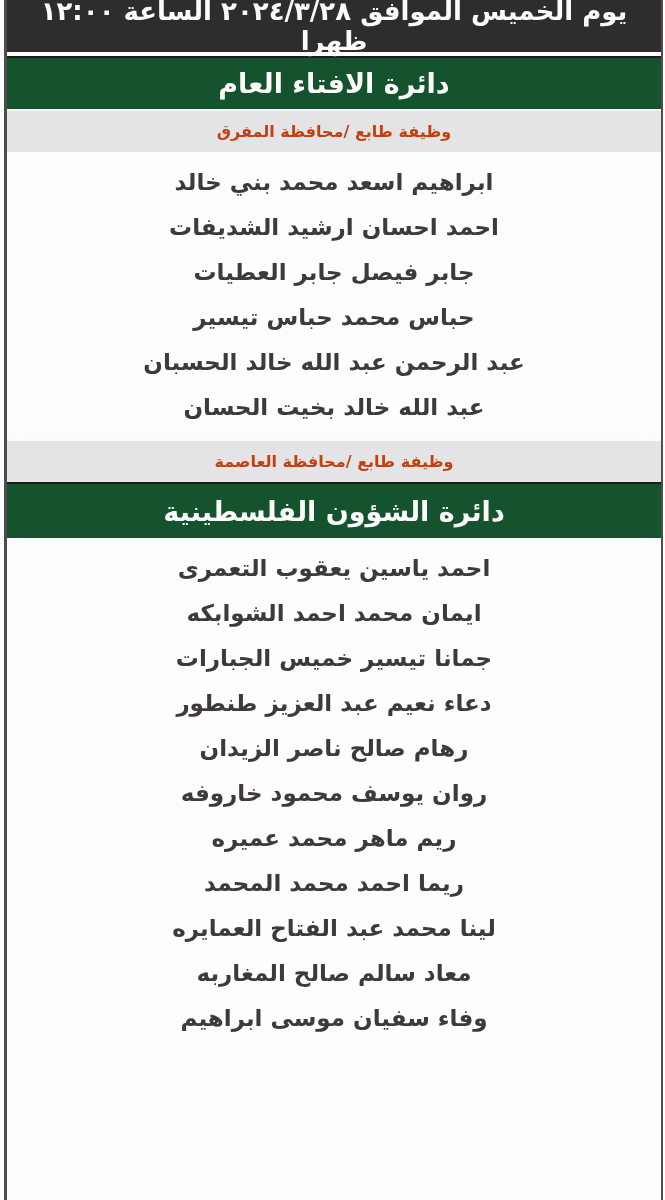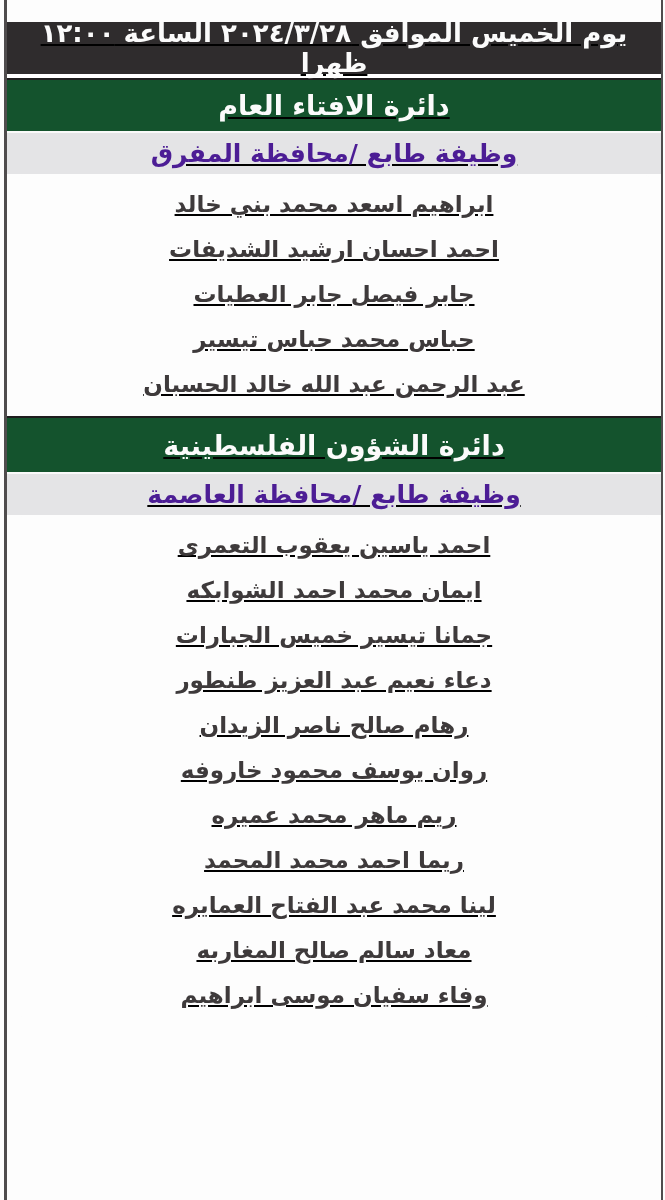--- a/index.html
+++ b/index.html
@@ -18,23 +18,22 @@
   }
   .doc {
     position: absolute;
     top: 0;
     left: 4px;
     right: 2px;
     bottom: 0;
     border-left: 3px solid #4f4c4d;
     border-right: 2px solid #4f4c4d;
     background: #fdfdfd;
-    padding-top: 22px;
+    padding-top: 0;
     box-sizing: border-box;
-    text-decoration: underline;
   }
   .bar {
     display: flex;
     align-items: center;
     justify-content: center;
     text-align: center;
     font-weight: bold;
     direction: rtl;
   }
   .header-bar {
@@ -52,22 +51,22 @@
     color: #fbfbfb;
     font-size: 27px;
     border-top: 2px solid #1e1c1d;
     box-sizing: border-box;
   }
   .dept-bar-1 { height: 53px; }
   .dept-bar-2 { height: 56px; }
   .job-bar {
     height: 43px;
     background: #e4e4e6;
-    color: #4c1d95;
-    font-size: 25px;
+    color: #c2410c;
+    font-size: 16px;
     border-top: 2px solid #fafafa;
     box-sizing: border-box;
   }
   .names {
     background: #fdfdfd;
     padding-top: 8px;
     border-radius: 23px;
   }
   .names-1 { padding-bottom: 9px; }
   .name-row {
@@ -93,26 +92,27 @@
 
     <div>
       <div class="bar dept-bar dept-bar-1">دائرة الافتاء العام</div>
       <div class="bar job-bar">وظيفة طابع /محافظة المفرق</div>
       <div class="names names-1">
           <div class="name-row">ابراهيم اسعد محمد بني خالد</div>
           <div class="name-row">احمد احسان ارشيد الشديفات</div>
           <div class="name-row">جابر فيصل جابر العطيات</div>
           <div class="name-row">حباس محمد حباس تيسير</div>
           <div class="name-row">عبد الرحمن عبد الله خالد الحسبان</div>
+          <div class="name-row">عبد الله خالد بخيت الحسان</div>
         </div>
     </div>
 
     <div>
+      <div class="bar job-bar">وظيفة طابع /محافظة العاصمة</div>
       <div class="bar dept-bar dept-bar-2">دائرة الشؤون الفلسطينية</div>
-      <div class="bar job-bar">وظيفة طابع /محافظة العاصمة</div>
       <div class="names names-2">
           <div class="name-row">احمد ياسين يعقوب التعمرى</div>
           <div class="name-row">ايمان محمد احمد الشوابكه</div>
           <div class="name-row">جمانا تيسير خميس الجبارات</div>
           <div class="name-row">دعاء نعيم عبد العزيز طنطور</div>
           <div class="name-row">رهام صالح ناصر الزيدان</div>
           <div class="name-row">روان يوسف محمود خاروفه</div>
           <div class="name-row">ريم ماهر محمد عميره</div>
           <div class="name-row">ريما احمد محمد المحمد</div>
           <div class="name-row">لينا محمد عبد الفتاح العمايره</div>

